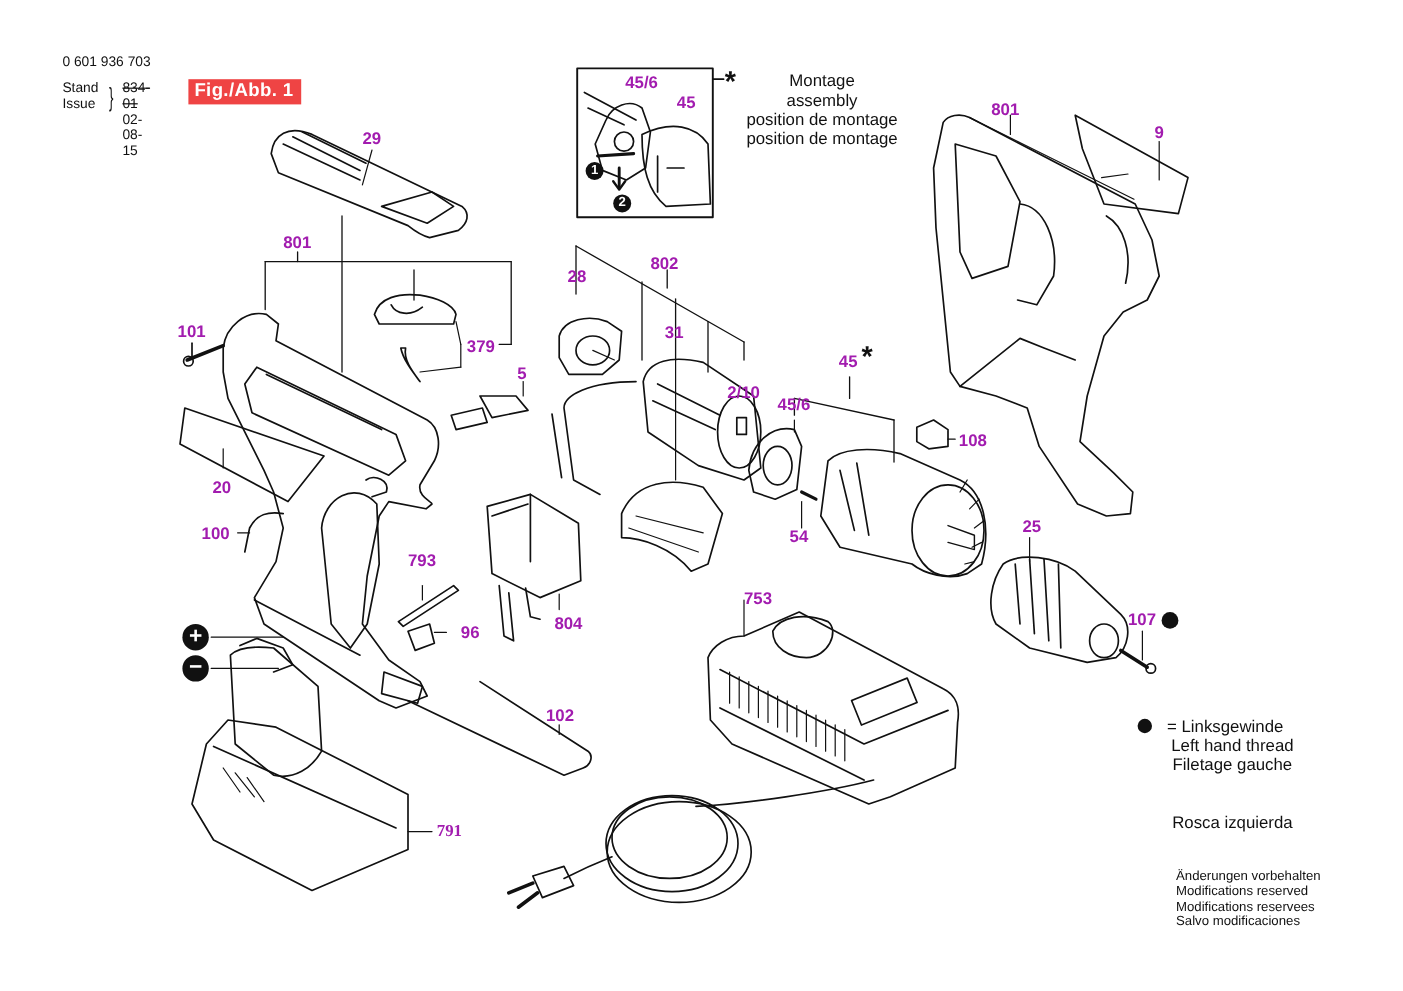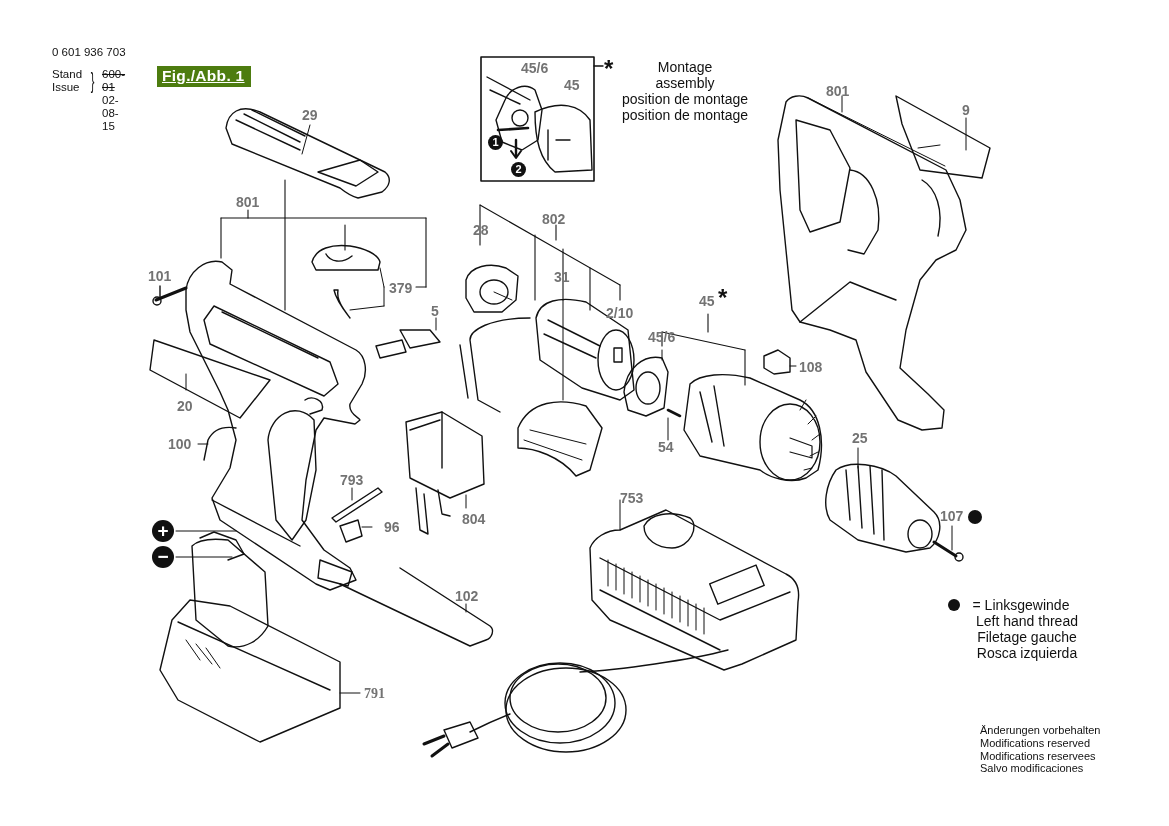--- a/index.html
+++ b/index.html
@@ -3,40 +3,40 @@
 <meta charset="utf-8">
 <style>
   html, body { margin:0; padding:0; background:#ffffff; }
   body { width:1169px; height:826px; position:relative; overflow:hidden; font-family:"Liberation Sans", sans-serif; color:#111; }
   .abs { position:absolute; }
   .hdr-num { left:52px; top:46px; font-size:11.5px; }
   .stand { left:52px; top:68px; font-size:11.5px; line-height:13px; }
   .stand .brace { position:absolute; left:37px; top:0; font-size:22px; line-height:26px; transform:scaleX(0.5); }
   .stand .vals { position:absolute; left:50px; top:0; }
   .stand .old { text-decoration:line-through; }
-  .figbox { left:157px; top:66px; background:#4d7c0f; color:#fff; font-weight:bold; font-size:15.5px; padding:1px 6px 2px 5px; letter-spacing:0.3px;text-decoration:underline; }
-  .lbl { position:absolute; font-weight:bold; font-size:14px; color:#737373; line-height:1; white-space:nowrap; }
+  .figbox { left:157px; top:66px; background:#ef4444; color:#fff; font-weight:bold; font-size:15.5px; padding:1px 6px 2px 5px; letter-spacing:0.3px; }
+  .lbl { position:absolute; font-weight:bold; font-size:14px; color:#a21caf; line-height:1; white-space:nowrap; }
   .note { position:absolute; font-size:14px; line-height:16px; color:#111; white-space:nowrap;text-align:center; }
   .small-note { position:absolute; font-size:11px; line-height:12.8px; color:#111; white-space:nowrap; }
   svg.drawing { position:absolute; left:0; top:0; }
   .star { position:absolute; font-size:24px; line-height:1; font-weight:bold; }
   .dot { position:absolute; width:14px; height:14px; background:#111; border-radius:50%; }
   .sign { position:absolute; width:22px; height:22px; background:#111; border-radius:50%; color:#fff; font-weight:bold; font-size:19px; line-height:21px; text-align:center; }
   .num-circle { position:absolute; width:15px; height:15px; background:#111; border-radius:50%; color:#fff; font-weight:bold; font-size:11px; line-height:15px; text-align:center; }
 </style>
 </head>
 <body>
 
 <div class="abs hdr-num">0 601 936 703</div>
 <div class="abs stand">
   <div>Stand</div>
   <div>Issue</div>
   <span class="brace">}</span>
   <div class="vals">
-    <div class="old">600-01</div>
+    <div class="old">834-01</div>
     <div>02-08-15</div>
   </div>
 </div>
 <div class="abs figbox">Fig./Abb. 1</div>
 
 <svg class="drawing" width="1169" height="826" viewBox="0 0 1169 826" fill="none" stroke="#111" stroke-width="1.4" stroke-linejoin="round" stroke-linecap="round">
 
   <g>
     <rect x="481" y="57" width="113" height="124" stroke-width="1.6"></rect>
     <line x1="594" y1="66" x2="603" y2="66"></line>
@@ -272,48 +272,48 @@
 
 <div class="lbl" style="left:302px;top:108px;">29</div>
 <div class="lbl" style="left:236px;top:195px;">801</div>
 <div class="lbl" style="left:826px;top:84px;">801</div>
 <div class="lbl" style="left:962px;top:103px;">9</div>
 <div class="lbl" style="left:148px;top:269px;">101</div>
 <div class="lbl" style="left:389px;top:281px;">379</div>
 <div class="lbl" style="left:431px;top:304px;">5</div>
 <div class="lbl" style="left:177px;top:399px;">20</div>
 <div class="lbl" style="left:168px;top:437px;">100</div>
-<div class="lbl" style="left:340px;top:473px;">793</div>
+<div class="lbl" style="left:340px;top:460px;">793</div>
 <div class="lbl" style="left:384px;top:520px;">96</div>
 <div class="lbl" style="left:462px;top:512px;">804</div>
 <div class="lbl" style="left:455px;top:589px;">102</div>
 <div class="lbl" style="left:364px;top:687px;font-family:Liberation Serif, serif;">791</div>
 <div class="lbl" style="left:473px;top:223px;">28</div>
 <div class="lbl" style="left:542px;top:212px;">802</div>
 <div class="lbl" style="left:554px;top:270px;">31</div>
-<div class="lbl" style="left:606px;top:306px;">2/10</div>
+<div class="lbl" style="left:606px;top:320px;">2/10</div>
 <div class="lbl" style="left:648px;top:330px;">45/6</div>
 <div class="lbl" style="left:699px;top:294px;">45</div>
 <div class="star" style="left:718px;top:286px;">*</div>
 <div class="lbl" style="left:658px;top:440px;">54</div>
 <div class="lbl" style="left:799px;top:360px;">108</div>
 <div class="lbl" style="left:852px;top:431px;">25</div>
 <div class="lbl" style="left:940px;top:509px;">107</div>
 <div class="dot" style="left:968px;top:510px;"></div>
 <div class="lbl" style="left:620px;top:491px;">753</div>
 
 <div class="sign" style="left:152px;top:520px;">+</div>
 <div class="sign" style="left:152px;top:546px;">−</div>
 
 <div class="dot" style="left:948px;top:599px;width:12px;height:12px;"></div>
 <div class="note" style="left:964px;top:597px;">
   <div>= Linksgewinde</div>
   <div style="padding-left:12px;">Left hand thread</div>
   <div style="padding-left:12px;">Filetage gauche</div>
-  <div style="padding-left:12px;">Rosca izquierda</div>
+  <div style="padding-left:12px;margin-top:32px;">Rosca izquierda</div>
 </div>
 
 <div class="small-note" style="left:980px;top:724px;">
   <div>Änderungen vorbehalten</div>
   <div>Modifications reserved</div>
   <div>Modifications reservees</div>
   <div>Salvo modificaciones</div>
 </div>
 
 </body></html>

